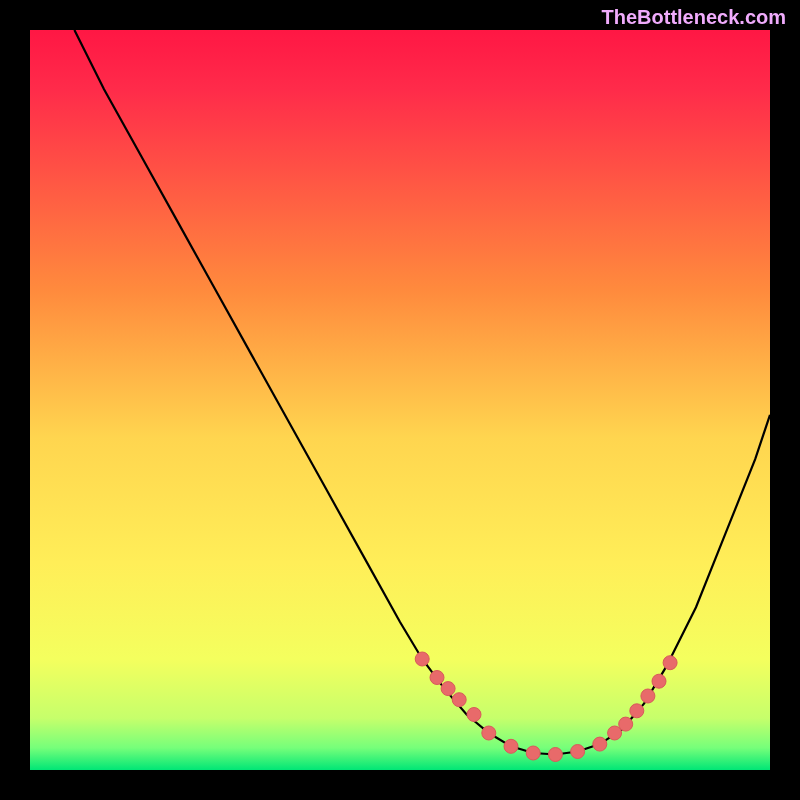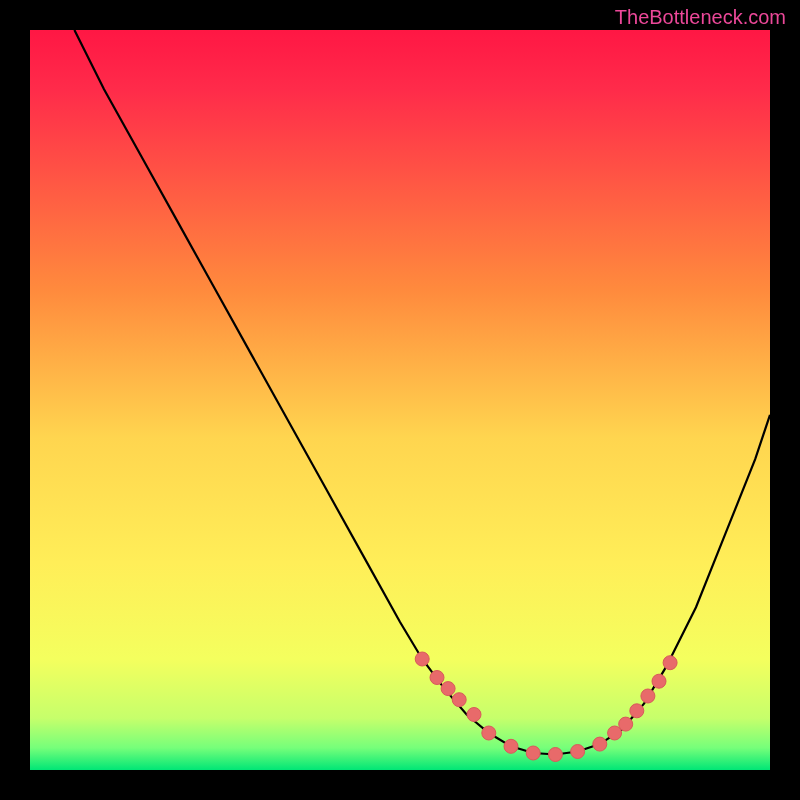--- a/index.html
+++ b/index.html
@@ -1,17 +1,17 @@
 <!DOCTYPE html>
 <html><head>
 <meta charset="utf-8">
 <style>
   * { margin: 0; padding: 0; box-sizing: border-box; }
   body { width: 800px; height: 800px; background: #000; position: relative; font-family: Arial, sans-serif; }
-  .watermark { position: absolute; top: 6px; right: 14px; color: #ec4899; font-size: 20px; font-weight: normal; z-index: 10; }
+  .watermark { position: absolute; top: 6px; right: 14px; color: #f0abfc; font-size: 20px; font-weight: bold; z-index: 10; }
   .chart { position: absolute; top: 0; left: 0; width: 800px; height: 800px; }
 </style>
 </head>
 <body>
 
 <div class="watermark">TheBottleneck.com</div>
 
 <svg class="chart" viewBox="0 0 800 800" preserveAspectRatio="none">
   <defs>
     <linearGradient id="bg-grad" x1="0" y1="0" x2="0" y2="1">

